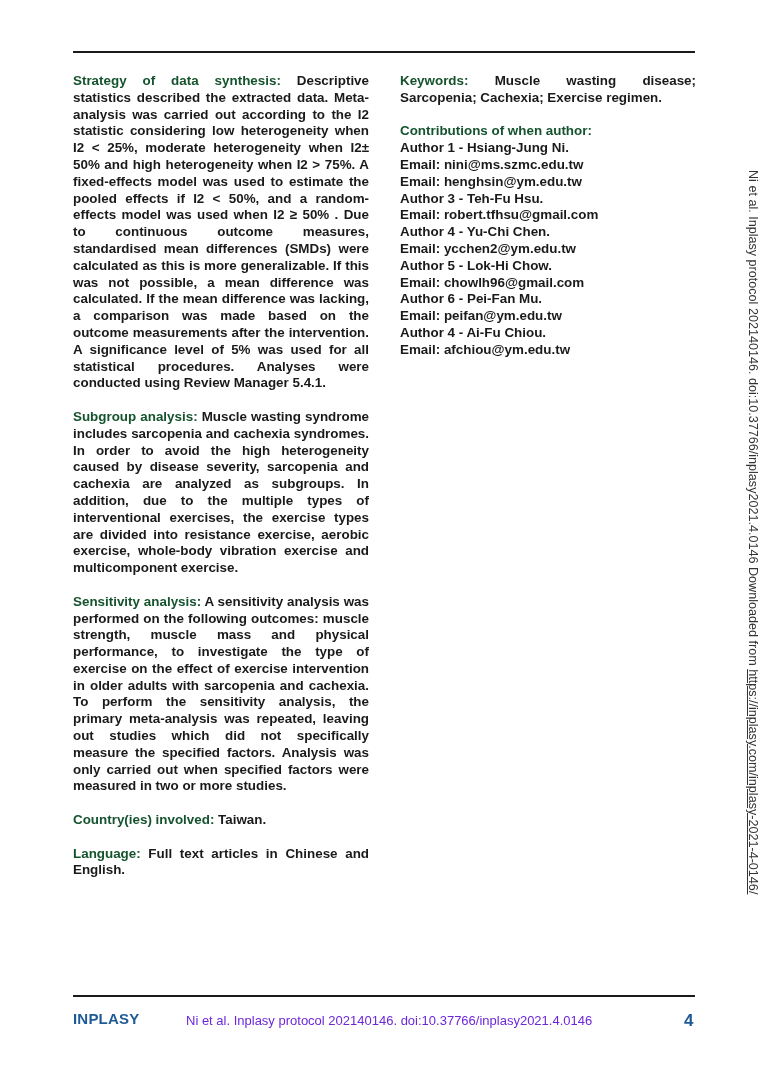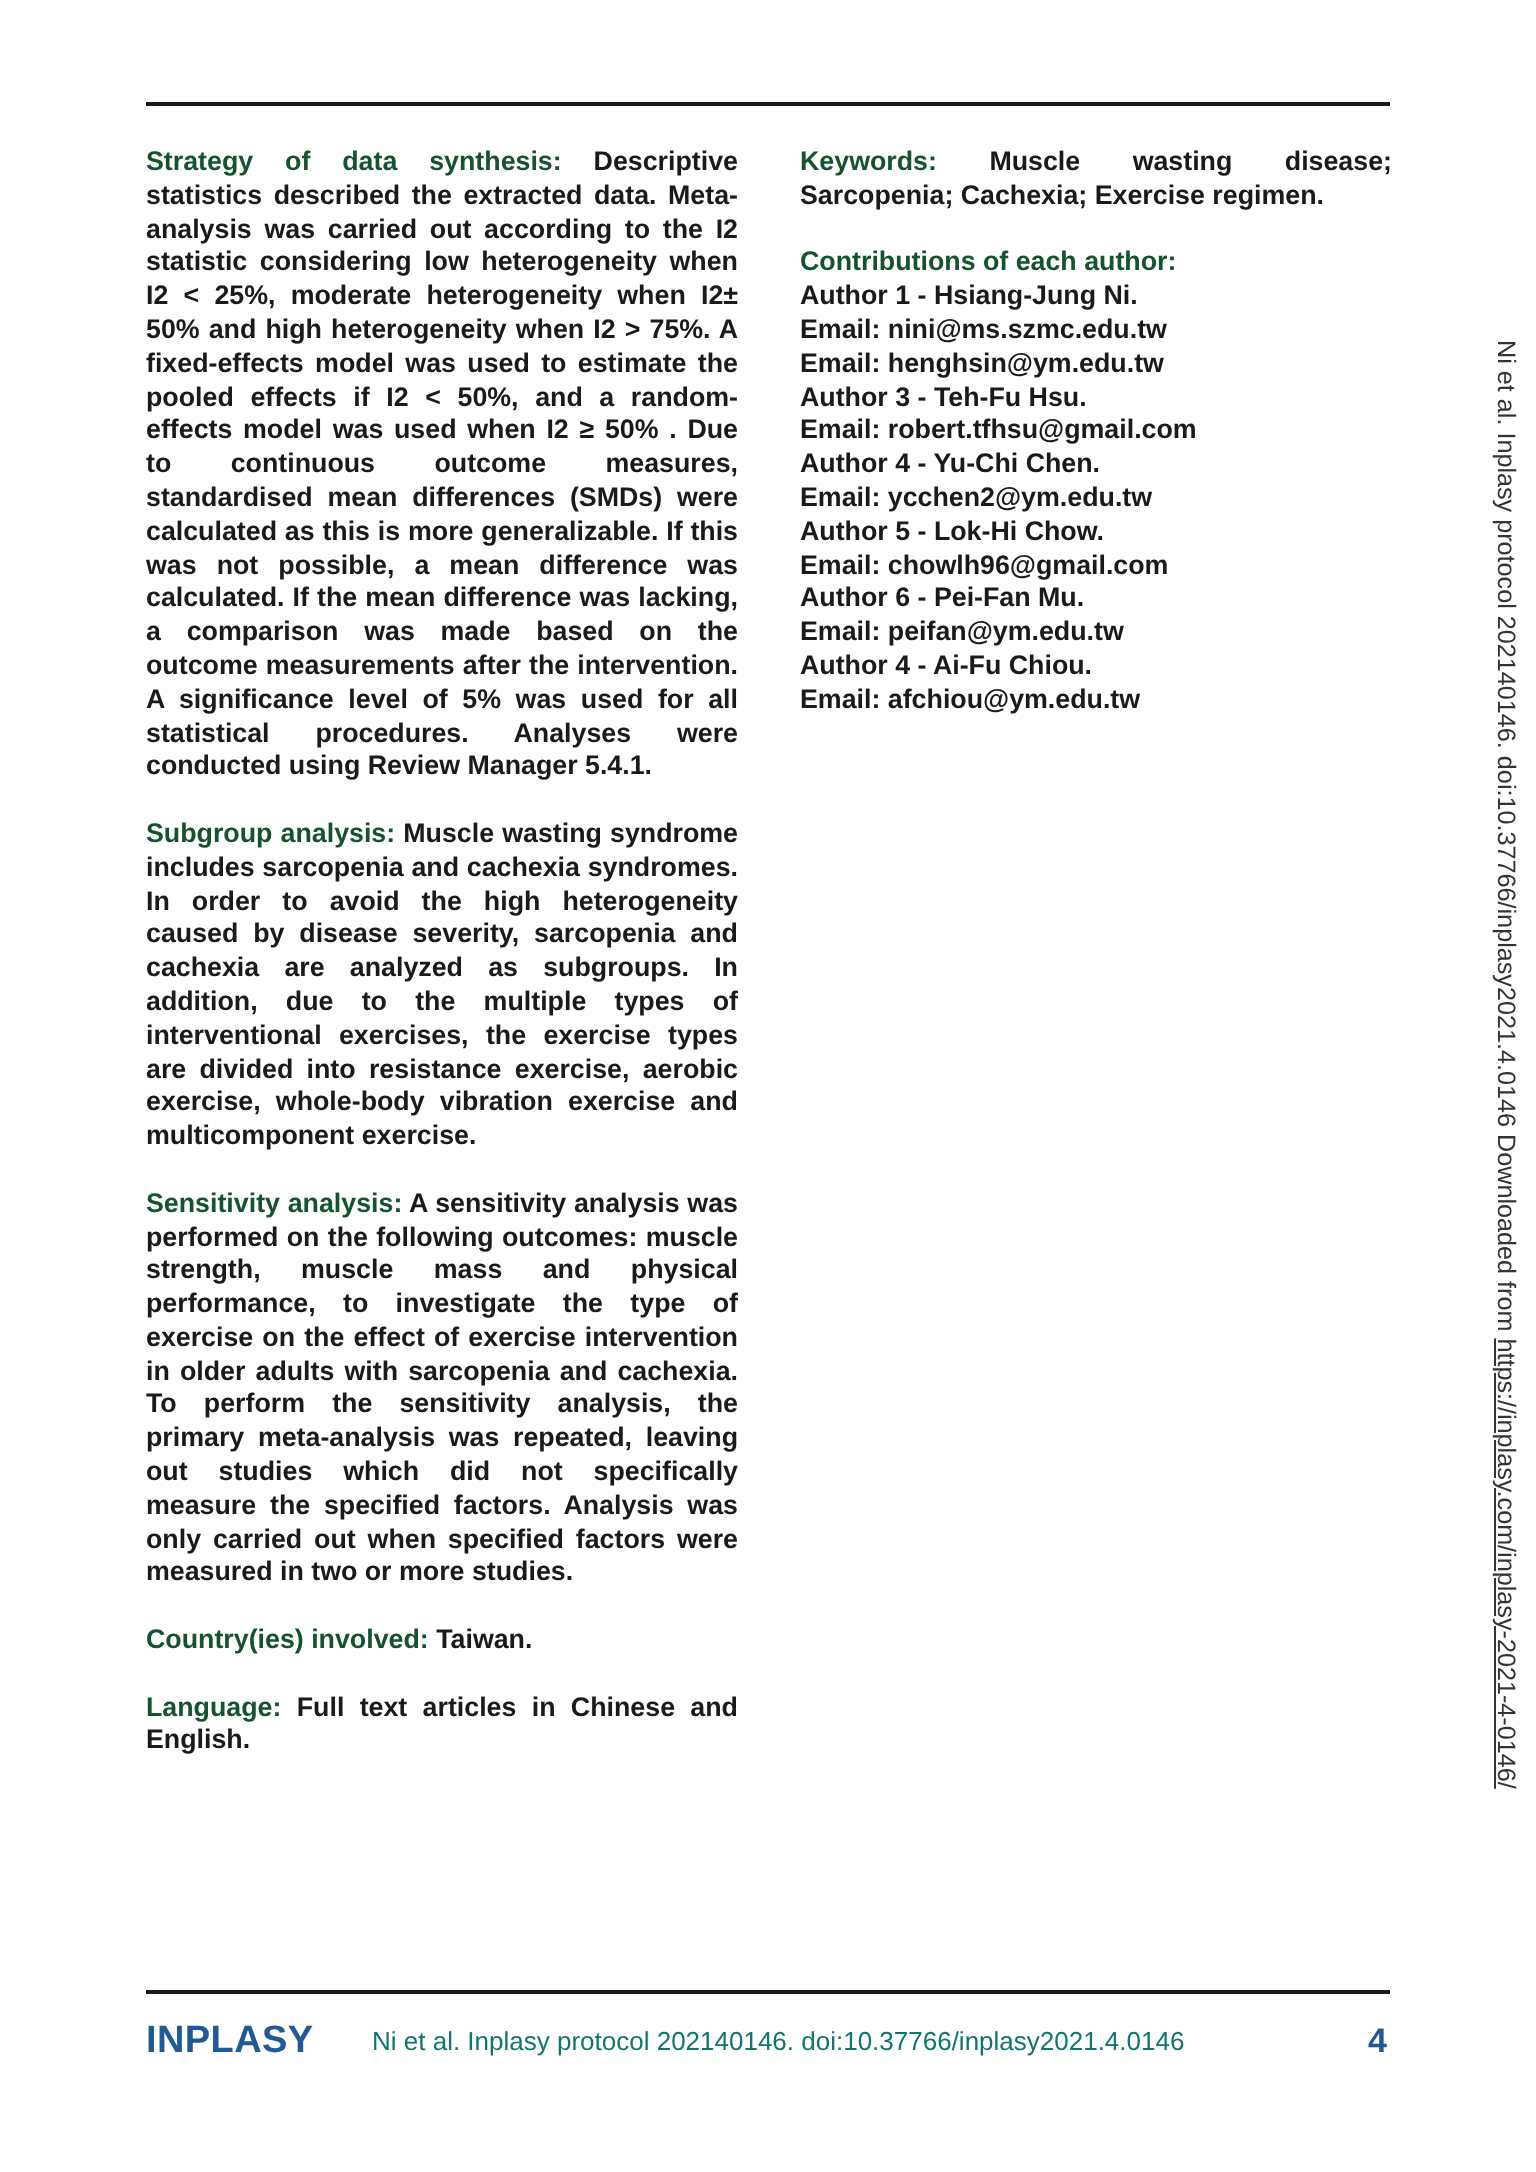--- a/index.html
+++ b/index.html
@@ -10,41 +10,41 @@
   .col { position: absolute; top: 73px; font-size: 13.4px; line-height: 16.8px; font-weight: bold; }
   .col-left { left: 73px; width: 296px; }
   .col-right { left: 400px; width: 296px; }
   .para { margin: 0 0 16.8px 0; text-align: justify; }
   .head { color: #14532d; }
   .line { display: block; }
   .side-text { position: absolute; left: 742px; top: 170px; width: 20px; height: 770px; }
   .side-text span.rot { position: absolute; left: 0; top: 0; white-space: nowrap; transform-origin: 0 0;
        transform: translate(0px, 0px) rotate(90deg) translate(0px, -18px); font-size: 12.6px; color: #333; font-weight: normal; }
   .side-text a { color: #333; text-decoration: underline; }
-  .footer-brand { position: absolute; left: 73px; top: 1010px; font-size: 19px; font-weight: bold; color: #1f5a96; letter-spacing: 0.2px; }
-  .footer-cite { position: absolute; left: 186px; top: 1013px; font-size: 13px; color: #0f766e; }
+  .footer-brand { position: absolute; left: 73px; top: 1010px; font-size: 15px; font-weight: bold; color: #1f5a96; letter-spacing: 0.2px; }
+  .footer-cite { position: absolute; left: 186px; top: 1013px; font-size: 13px; color: #6d28d9; }
   .footer-page { position: absolute; left: 684px; top: 1011px; font-size: 17px; font-weight: bold; color: #1f5a96; }
 </style>
 </head>
 <body>
 
 <div class="rule-top"></div>
 
 <div class="col col-left">
   <p class="para"><span class="head">Strategy of data synthesis:</span><span> Descriptive statistics described the extracted data. Meta-analysis was carried out according to the I2 statistic considering low heterogeneity when I2 &lt; 25%, moderate heterogeneity when I2± 50% and high heterogeneity when I2 &gt; 75%. A fixed-effects model was used to estimate the pooled effects if I2 &lt; 50%, and a random-effects model was used when I2 ≥ 50% . Due to continuous outcome measures, standardised mean differences (SMDs) were calculated as this is more generalizable. If this was not possible, a mean difference was calculated. If the mean difference was lacking, a comparison was made based on the outcome measurements after the intervention. A significance level of 5% was used for all statistical procedures. Analyses were conducted using Review Manager 5.4.1.</span></p>
   <p class="para"><span class="head">Subgroup analysis:</span><span> Muscle wasting syndrome includes sarcopenia and cachexia syndromes. In order to avoid the high heterogeneity caused by disease severity, sarcopenia and cachexia are analyzed as subgroups. In addition, due to the multiple types of interventional exercises, the exercise types are divided into resistance exercise, aerobic exercise, whole-body vibration exercise and multicomponent exercise.</span></p>
   <p class="para"><span class="head">Sensitivity analysis:</span><span> A sensitivity analysis was performed on the following outcomes: muscle strength, muscle mass and physical performance, to investigate the type of exercise on the effect of exercise intervention in older adults with sarcopenia and cachexia. To perform the sensitivity analysis, the primary meta-analysis was repeated, leaving out studies which did not specifically measure the specified factors. Analysis was only carried out when specified factors were measured in two or more studies.</span></p>
   <p class="para"><span class="head">Country(ies) involved:</span><span> Taiwan.</span></p>
   <p class="para"><span class="head">Language:</span><span> Full text articles in Chinese and English.</span></p>
 </div>
 
 <div class="col col-right">
   <p class="para"><span class="head">Keywords:</span><span> Muscle wasting disease; Sarcopenia; Cachexia; Exercise regimen.</span></p>
   <div>
-    <span class="line head">Contributions of each author:</span>
+    <span class="line head">Contributions of when author:</span>
     <span class="line">Author 1 - Hsiang-Jung Ni.</span>
     <span class="line">Email: nini@ms.szmc.edu.tw</span>
     <span class="line">Email: henghsin@ym.edu.tw</span>
     <span class="line">Author 3 - Teh-Fu Hsu.</span>
     <span class="line">Email: robert.tfhsu@gmail.com</span>
     <span class="line">Author 4 - Yu-Chi Chen.</span>
     <span class="line">Email: ycchen2@ym.edu.tw</span>
     <span class="line">Author 5 - Lok-Hi Chow.</span>
     <span class="line">Email: chowlh96@gmail.com</span>
     <span class="line">Author 6 - Pei-Fan Mu.</span>

